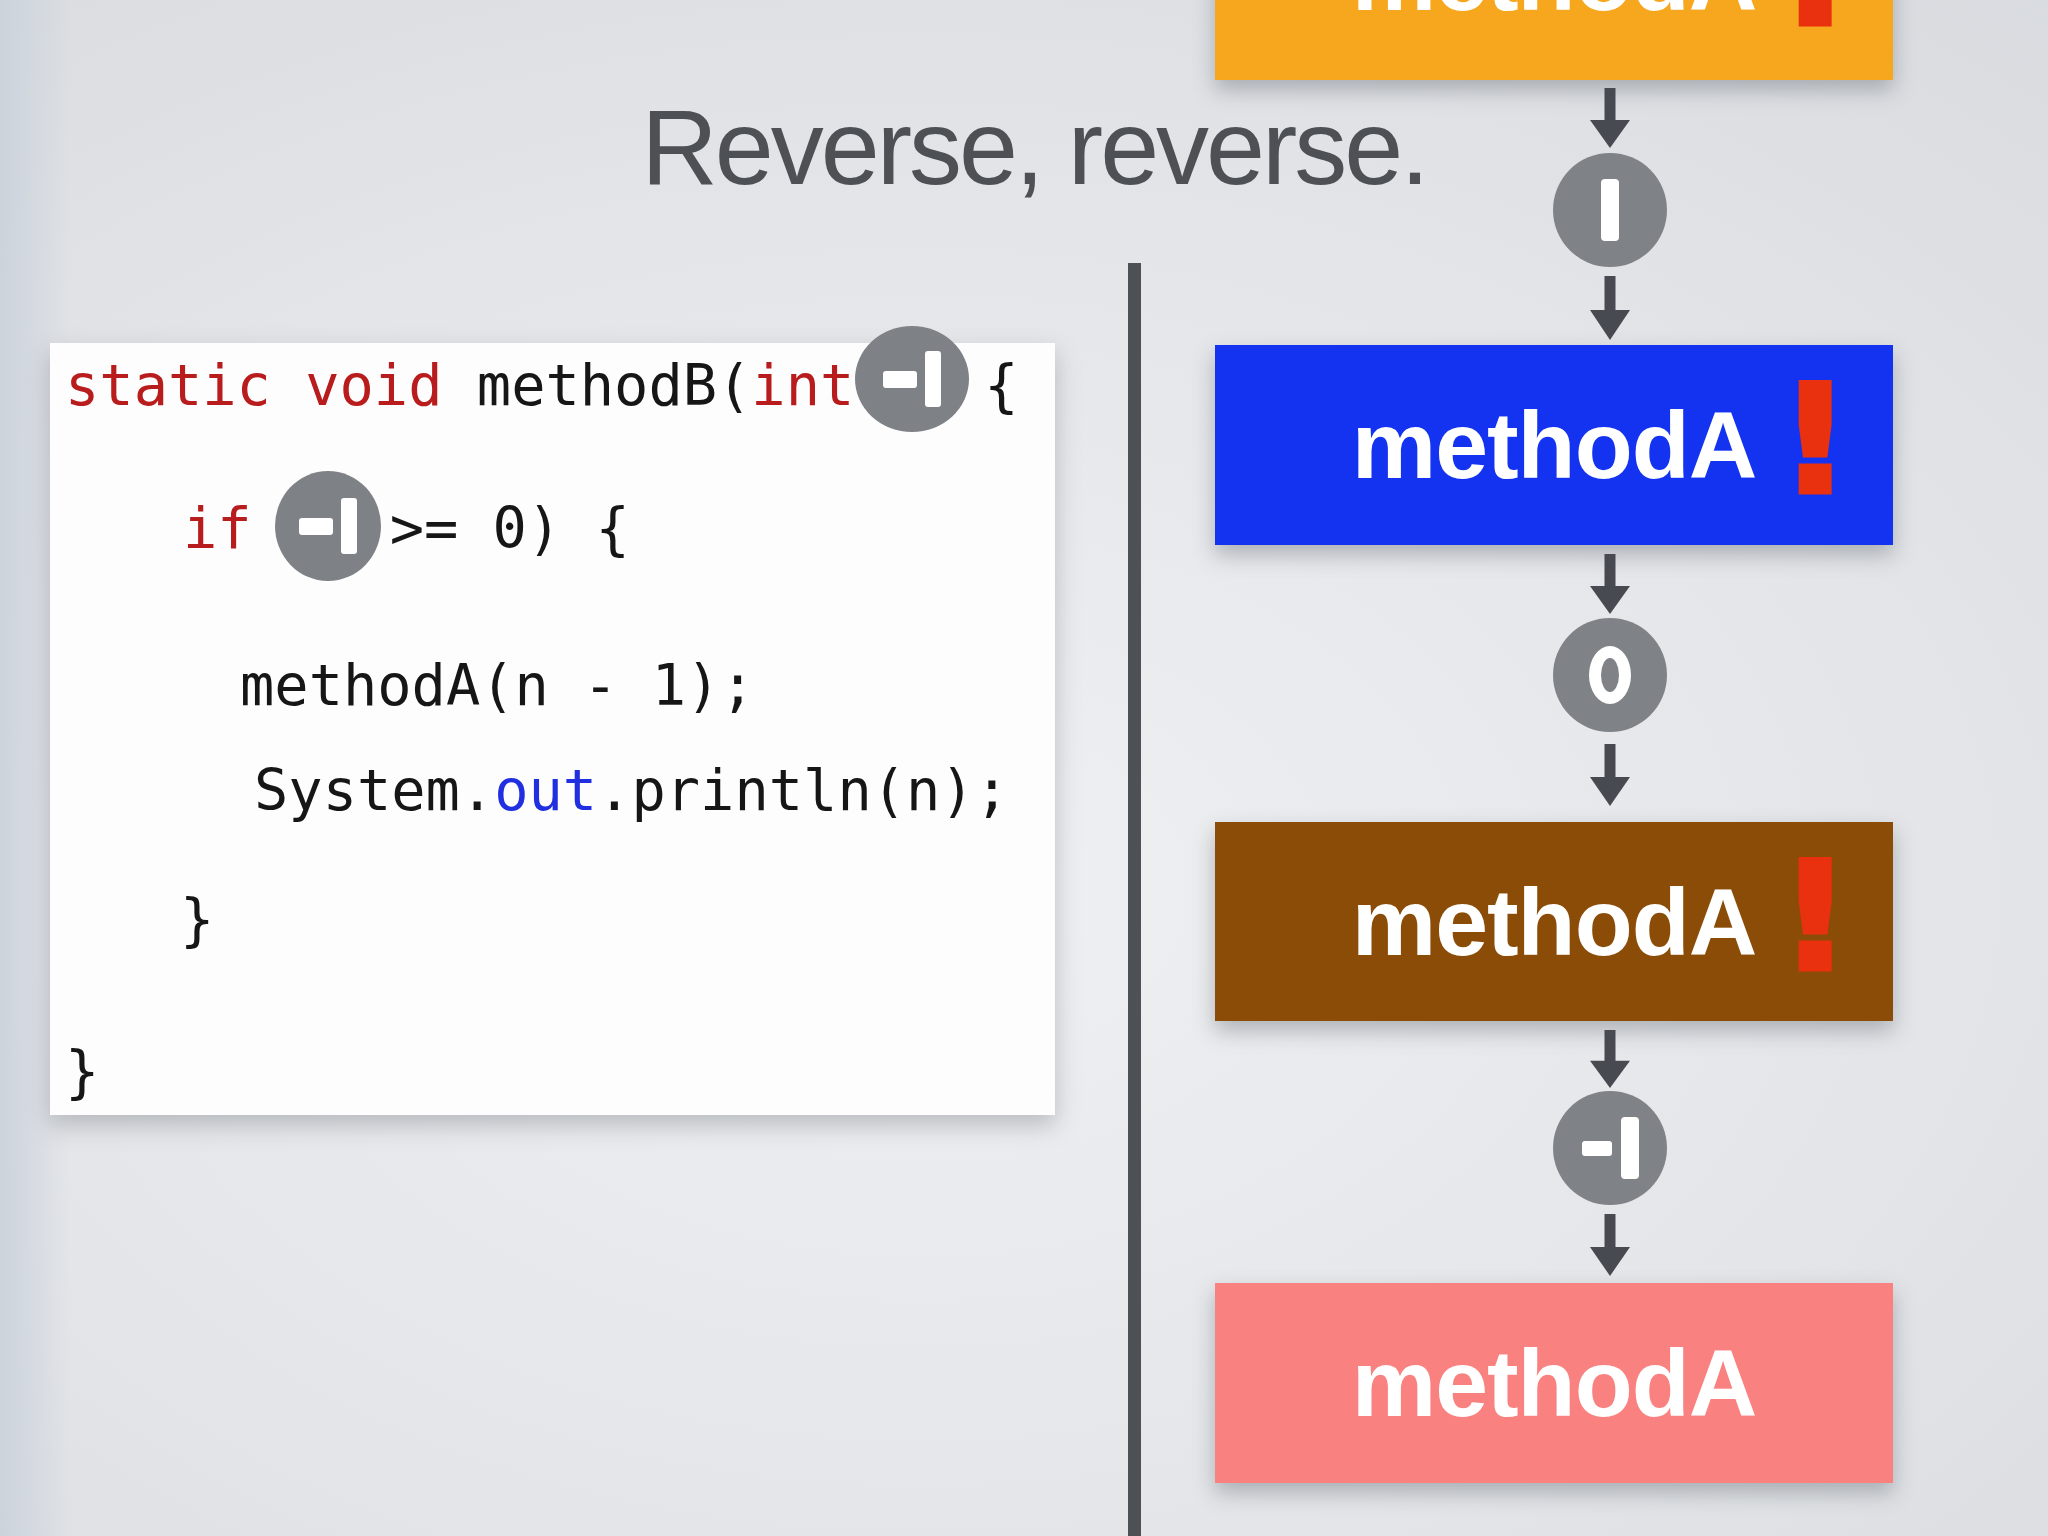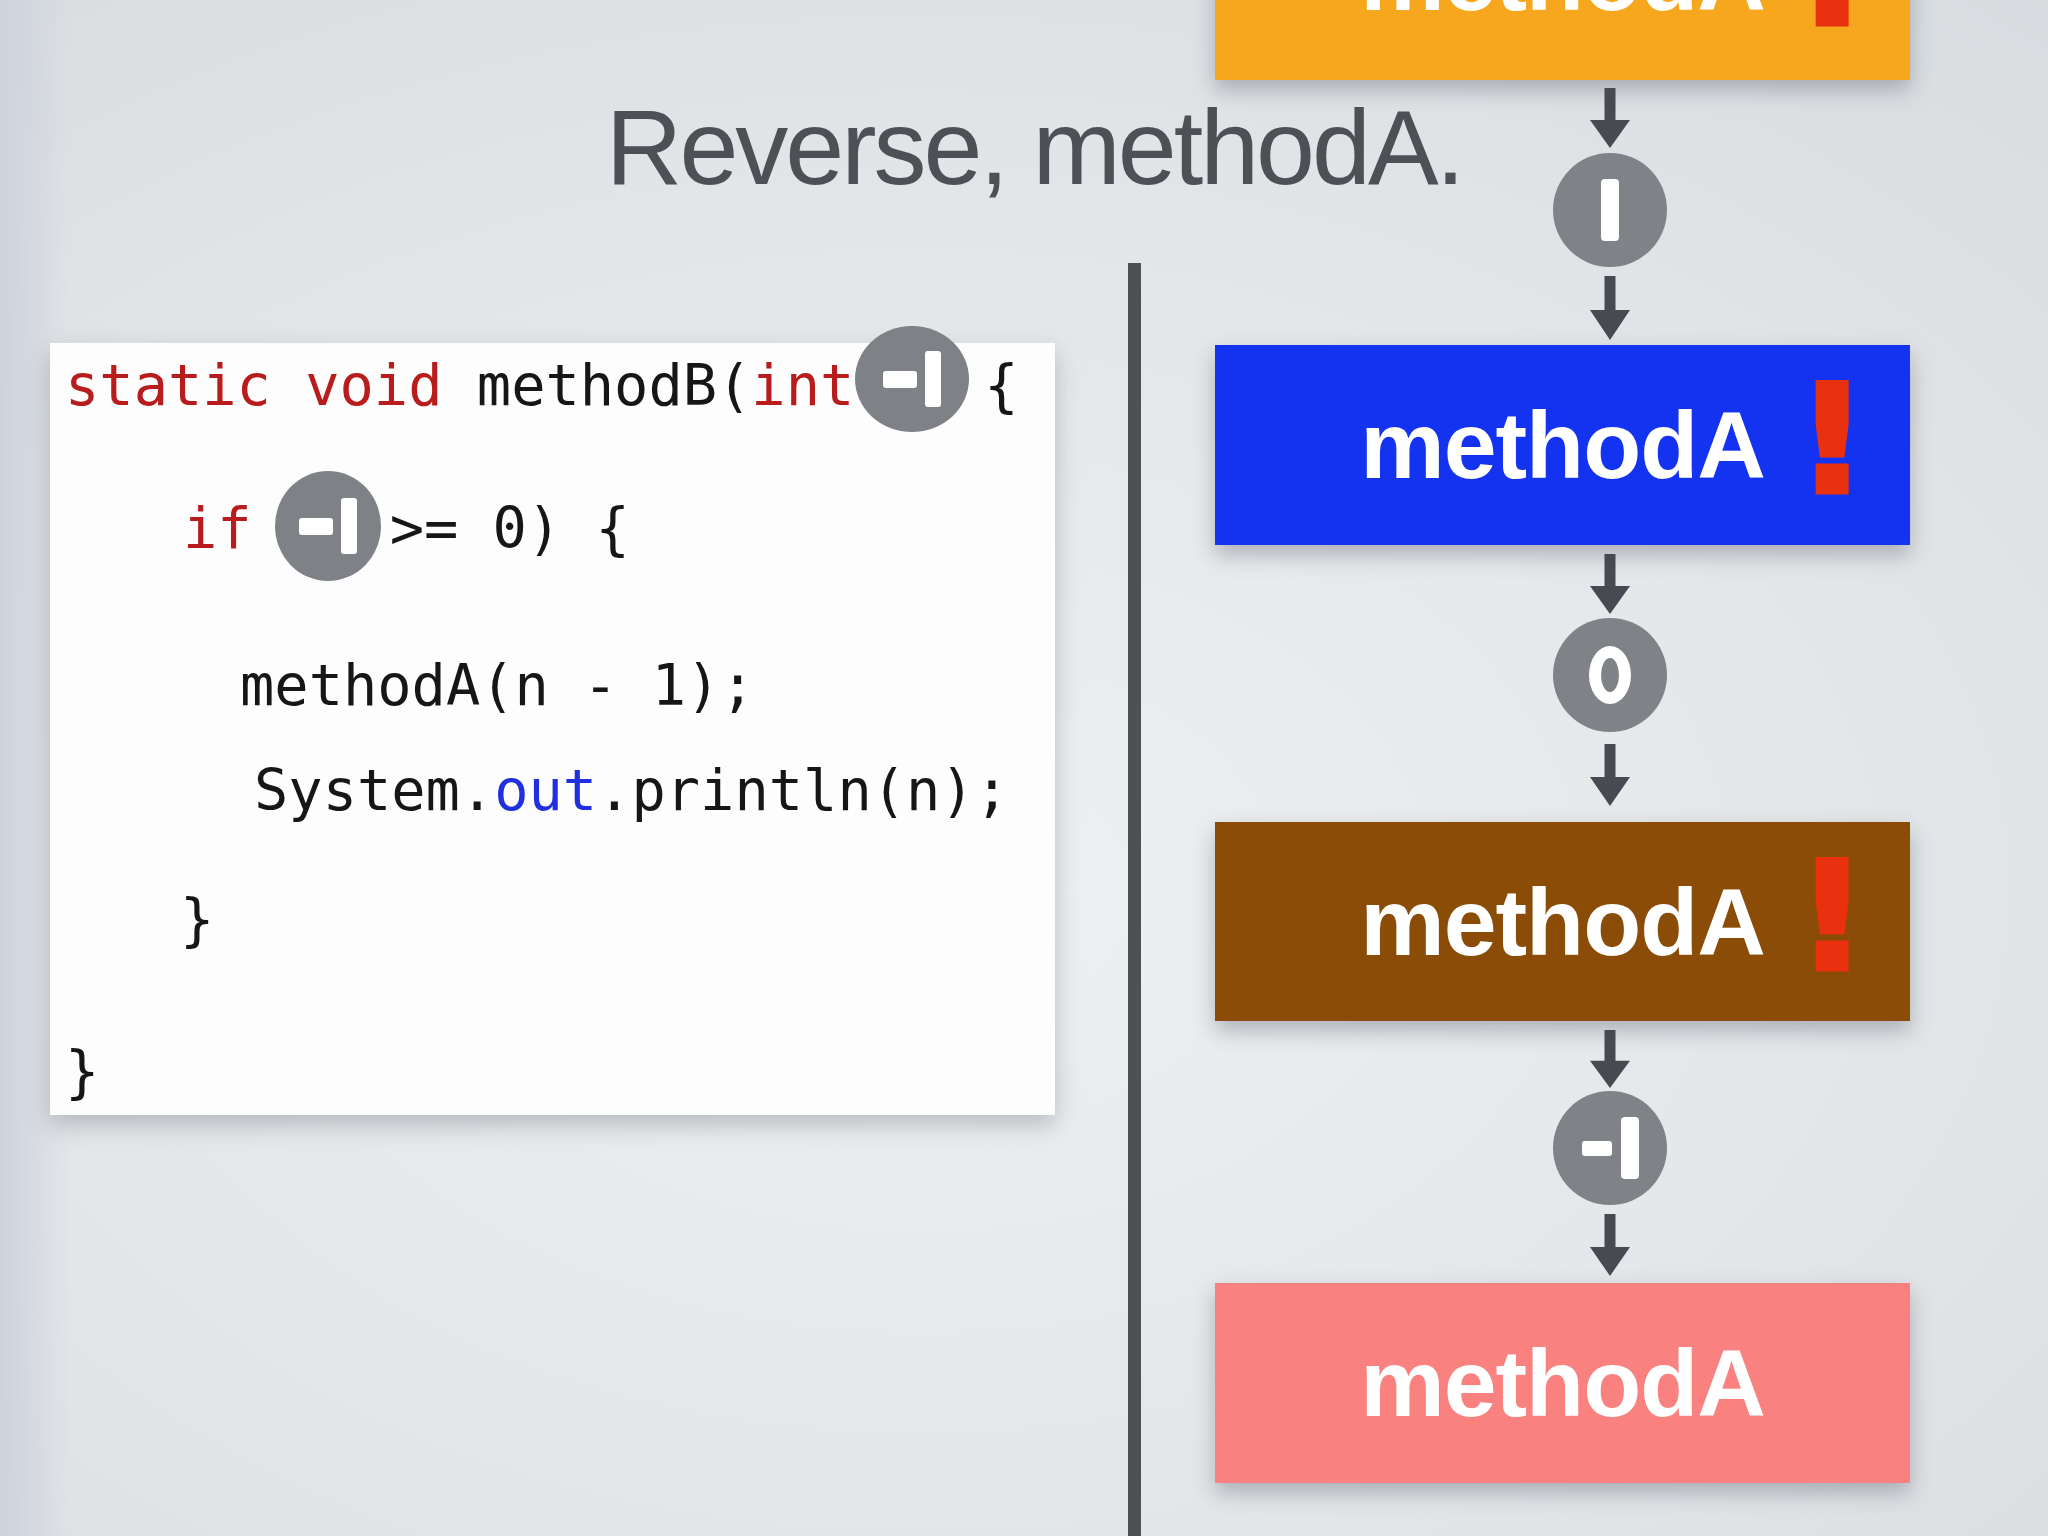--- a/index.html
+++ b/index.html
@@ -26,40 +26,40 @@
   
   .num-badge{position:absolute;border-radius:50%;background:#7e8286;
     display:flex;align-items:center;justify-content:center;gap:8px;}
   .num-badge .dash{width:34px;height:17px;background:#fff;border-radius:3px;}
   .num-badge .bar{width:16px;height:56px;background:#fff;border-radius:3px;}
 
   
   .vline{position:absolute;left:1128px;top:263px;width:13px;height:1273px;background:#4d5054;}
 
   
-  .frame{position:absolute;left:1215px;width:695px;box-shadow:0 10px 20px rgba(105,110,120,.45);}
+  .frame{position:absolute;left:1215px;width:630px;box-shadow:0 10px 20px rgba(105,110,120,.45);padding-left:48px;}
   .frame-label{position:absolute;left:0;right:0;top:50%;transform:translateY(-50%);
     text-align:center;font-weight:bold;font-size:95px;letter-spacing:-1px;color:#ffffff;
     font-family:"Liberation Sans","DejaVu Sans",sans-serif;}
   .alert{position:absolute;right:44px;top:50%;transform:translateY(-53%) scaleX(1.05);
     font-weight:bold;font-size:150px;color:#e93110;-webkit-text-stroke:5px #e93110;
     font-family:"DejaVu Sans",sans-serif;}
   .circle{position:absolute;left:1553px;width:114px;height:114px;border-radius:50%;
     background:#7f8387;display:flex;align-items:center;justify-content:center;gap:9px;}
   .circle .bar{width:18px;height:62px;background:#fff;border-radius:4px;}
   .circle .dash{width:30px;height:15px;background:#fff;border-radius:3px;}
   .circle .ring{width:42px;height:58px;border:12px solid #fff;border-radius:50%;box-sizing:border-box;}
   .arrow{position:absolute;left:1583px;width:54px;}
 </style>
 </head>
 <body>
 
 <div class="stage">
 
-  <div class="slide-title">Reverse, methodA.</div>
+  <div class="slide-title">Reverse, reverse.</div>
 
   <div class="code-panel">
     <div class="cl" style="top:7px;left:15px"><span class="kw">static void </span><span>methodB(</span><span class="kw">int</span><span class="sp1"></span><span>{</span></div>
 
     <div class="cl" style="top:150px;left:133px"><span class="kw">if</span><span class="sp2"></span><span>&gt;= 0) {</span></div>
 
     <div class="cl" style="top:307px;left:190px"><span>methodA(n - 1);</span></div>
 
     <div class="cl" style="top:412px;left:204px"><span>System.</span><span class="fld">out</span><span>.println(n);</span></div>
 

